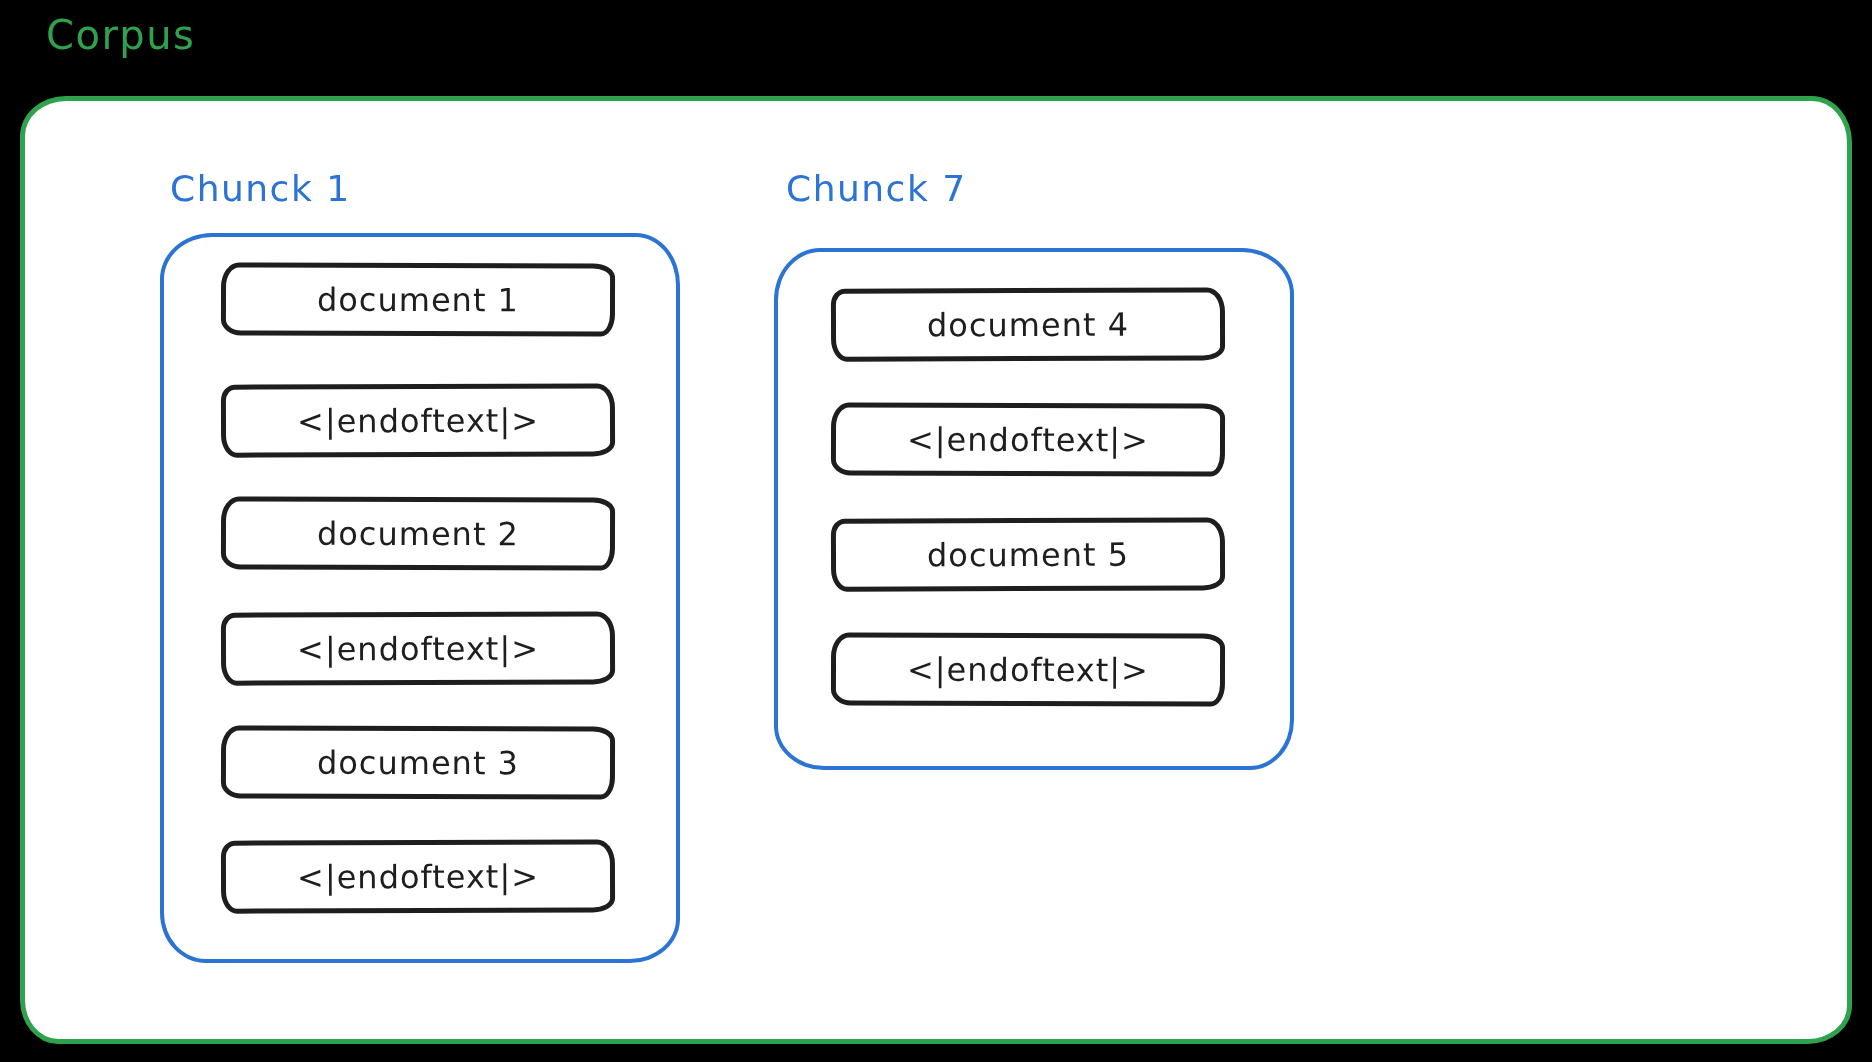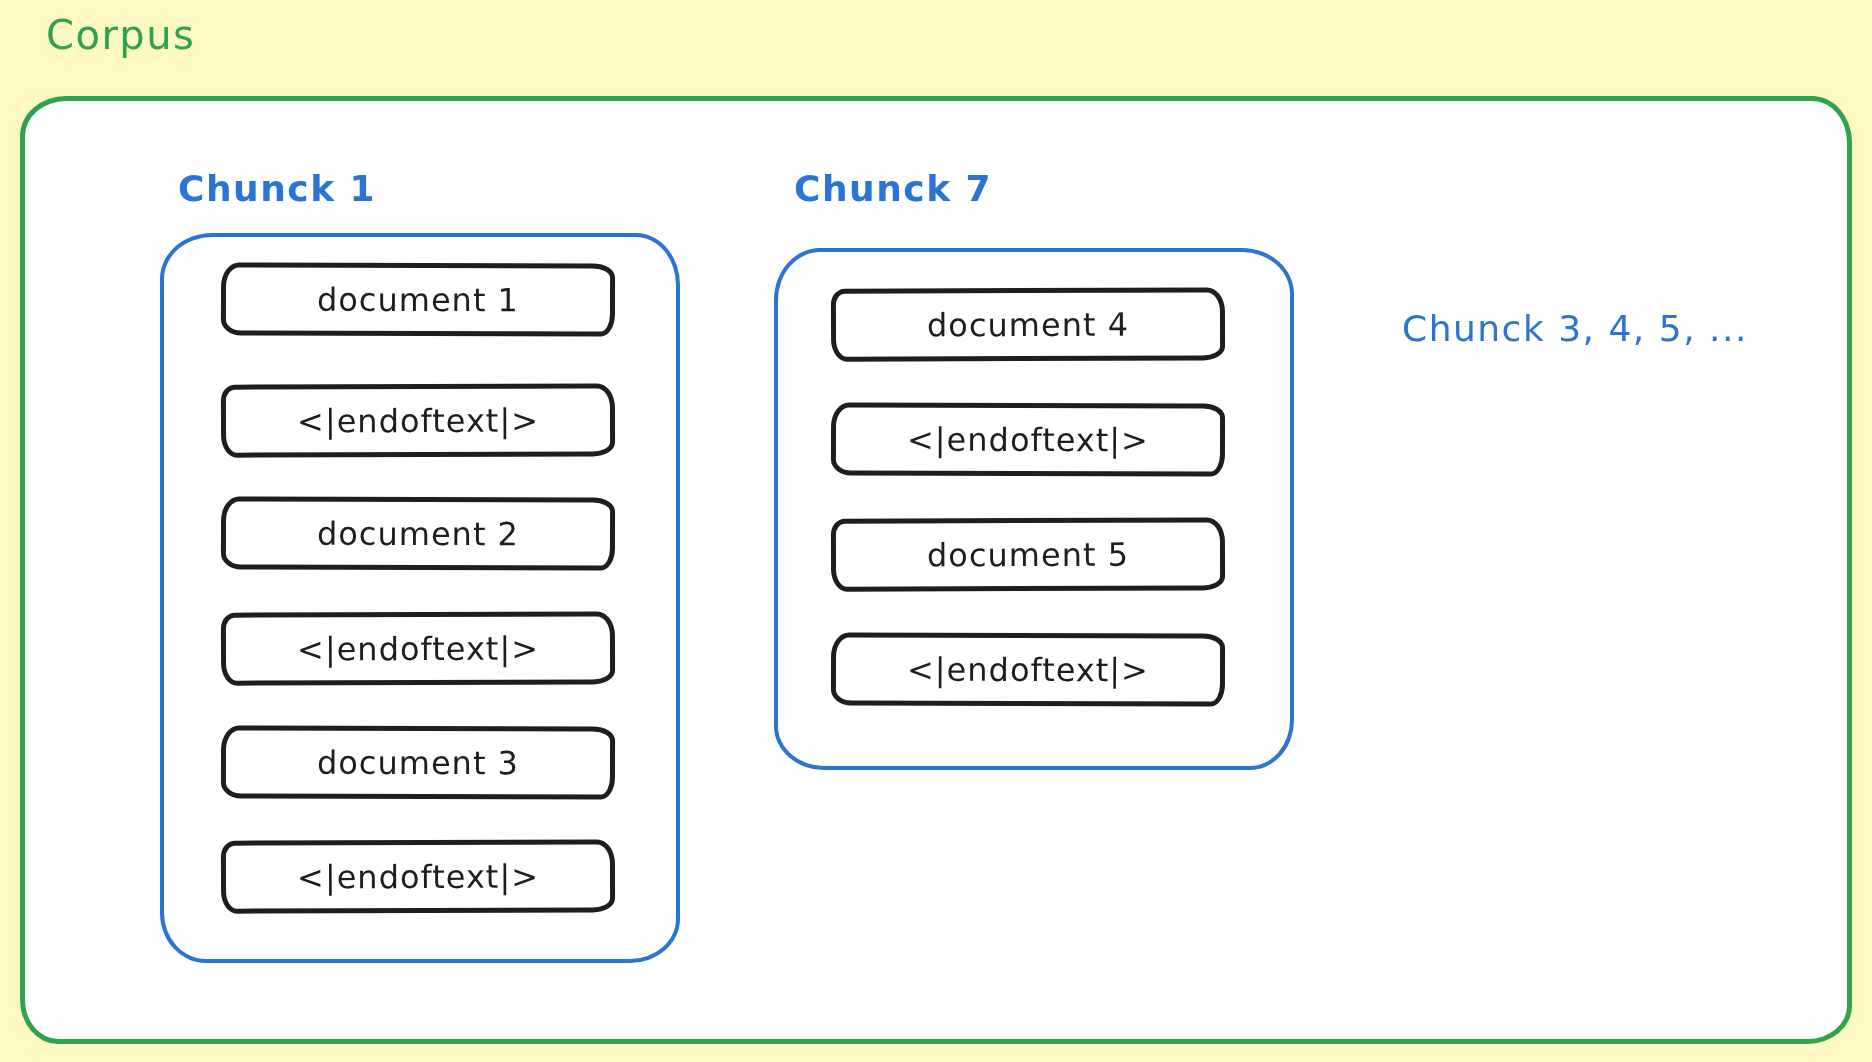--- a/index.html
+++ b/index.html
@@ -5,21 +5,21 @@
   html, body {
     margin: 0;
     padding: 0;
     background: #ffffff;
     font-family: "DejaVu Sans", "Liberation Sans", sans-serif;
   }
   .stage {
     position: relative;
     width: 1872px;
     height: 1062px;
-    background: #fef9c3;
+    background: #000000;
     overflow: hidden;
   }
   .corpus-label {
     position: absolute;
     left: 46px;
     top: 12px;
     font-size: 40px;
     letter-spacing: 1.5px;
     color: #2fa24d;
     font-weight: 500;
@@ -32,22 +32,21 @@
     height: 938px;
     border: 5px solid #2fa24d;
     border-radius: 46px 40px 44px 38px / 40px 46px 38px 44px;
     background: #ffffff;
   }
   .chunk-label {
     position: absolute;
     font-size: 36px;
     letter-spacing: 1.5px;
     color: #2b74d4;
-    font-weight: 700;
-    margin-left: 8px;
+    font-weight: 400;
   }
   .chunk1-label { left: 170px; top: 168px; }
   .chunk2-label { left: 786px; top: 168px; }
   .more-chunks-label {
     position: absolute;
     left: 1402px;
     top: 308px;
     font-size: 36px;
     letter-spacing: 1.5px;
     color: #2b74d4;
@@ -97,21 +96,20 @@
 <div class="stage">
 
   <div class="corpus-label">Corpus</div>
 
   <div class="corpus-box"></div>
 
   <div class="chunk-label chunk1-label">Chunck 1</div>
 
   <div class="chunk-label chunk2-label">Chunck 7</div>
 
-  <div class="more-chunks-label">Chunck 3, 4, 5, ...</div>
 
   <div class="chunk-box chunk1-box"></div>
 
   <div class="token-box c1 r1" style="top:263px">document 1</div>
 
   <div class="token-box c1 r2" style="top:384px">&lt;|endoftext|&gt;</div>
 
   <div class="token-box c1 r1" style="top:497px">document 2</div>
 
   <div class="token-box c1 r2" style="top:612px">&lt;|endoftext|&gt;</div>

